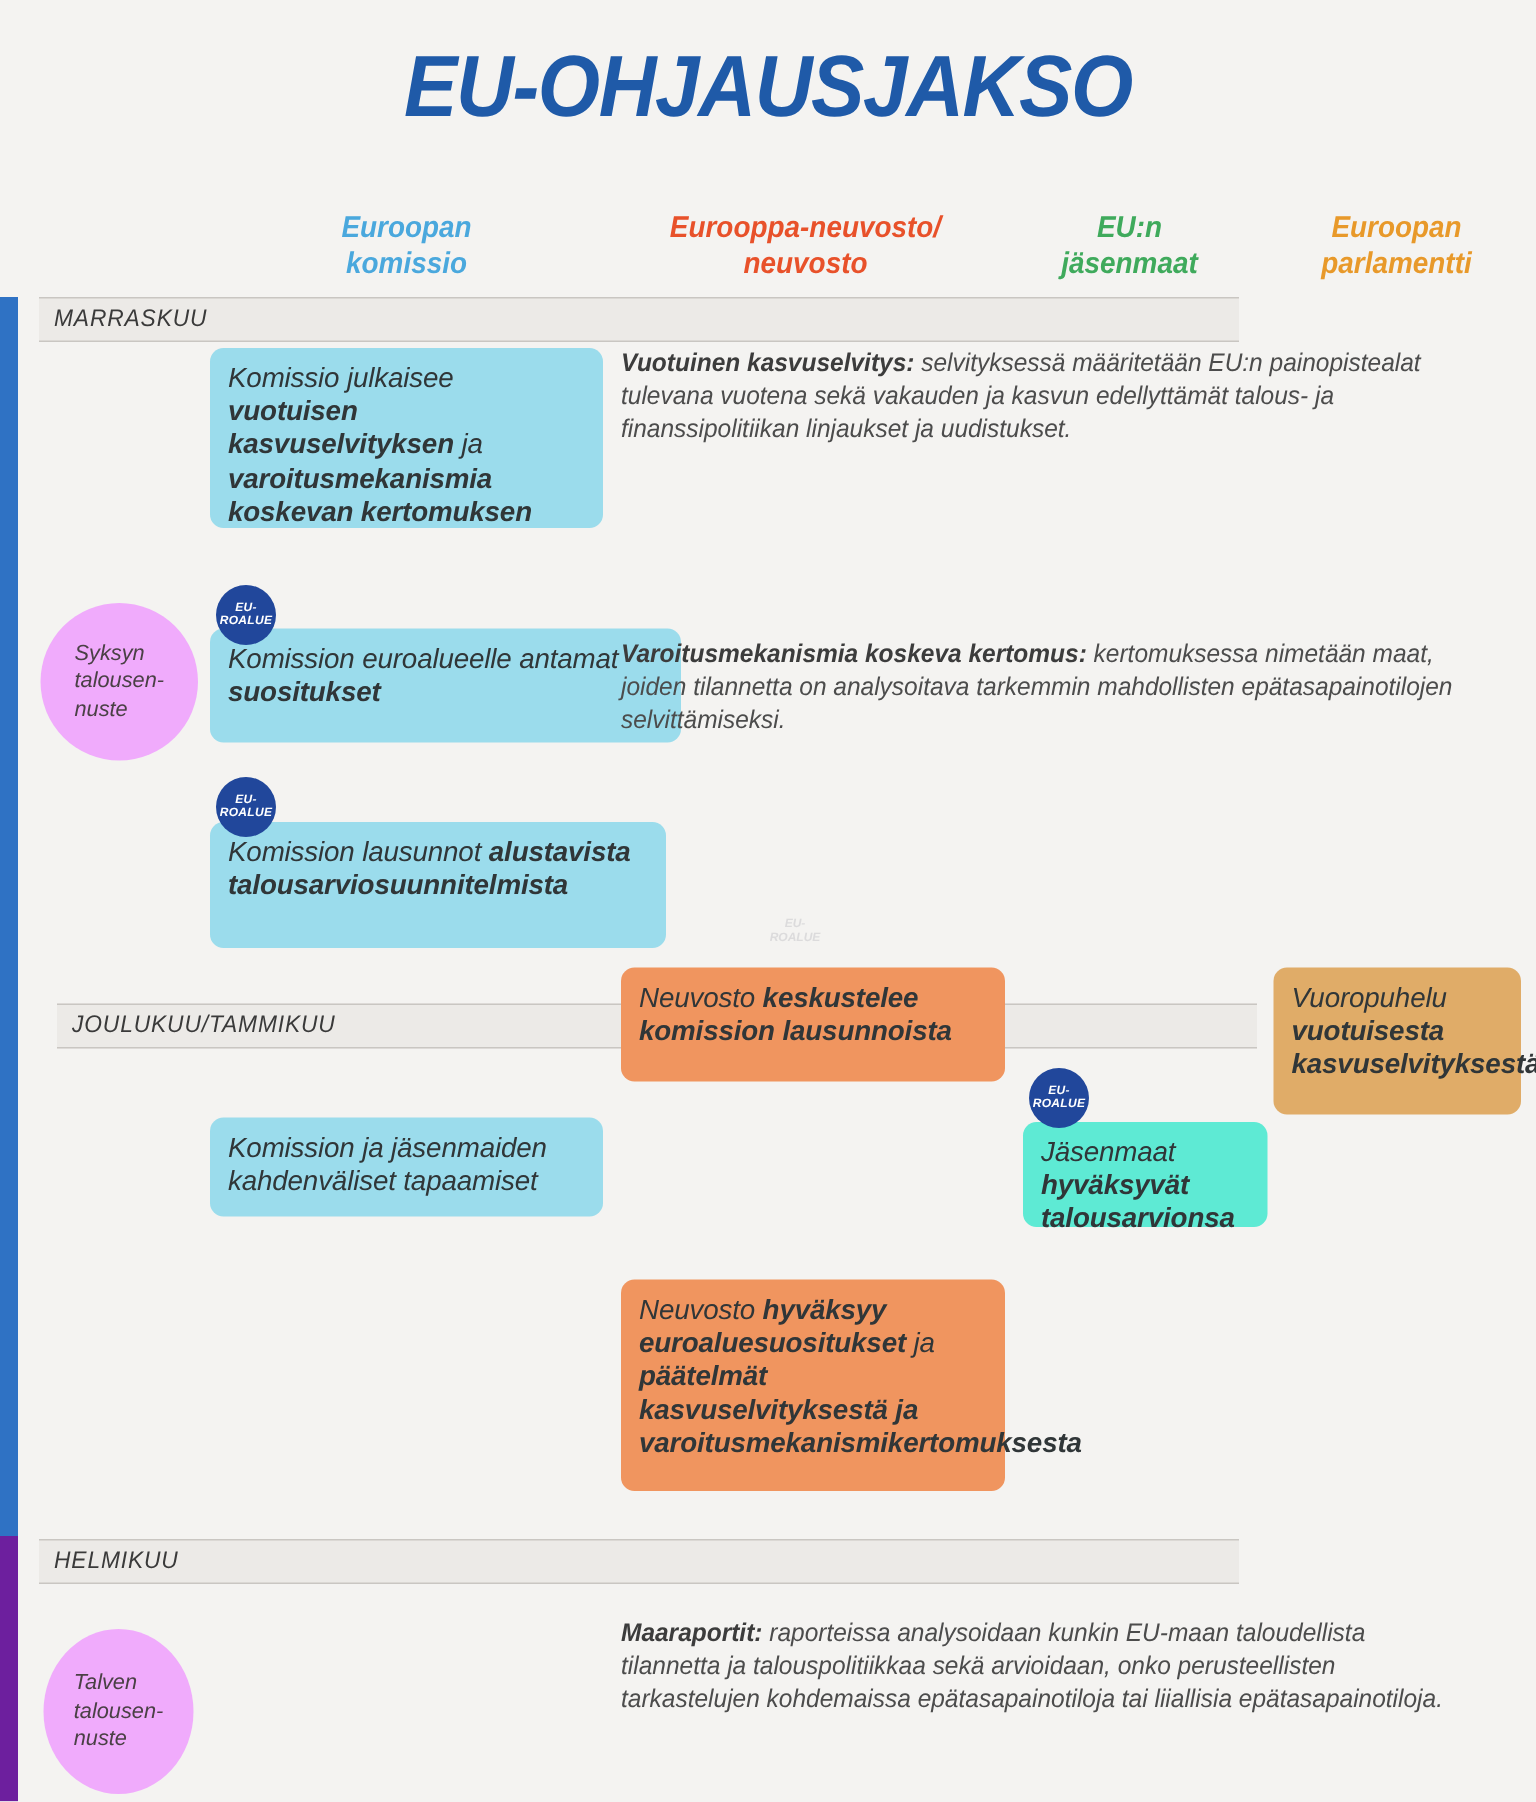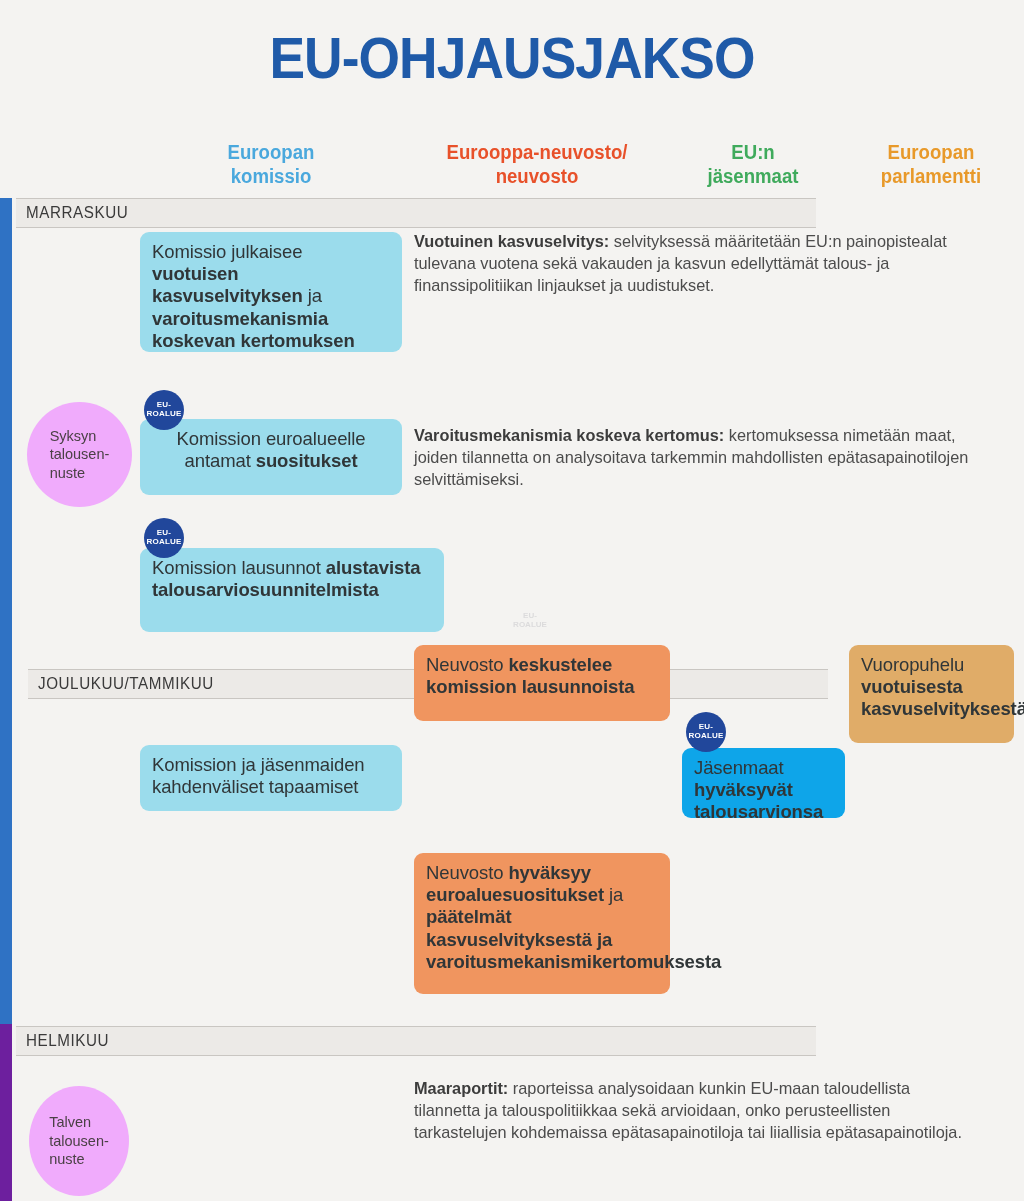--- a/index.html
+++ b/index.html
@@ -11,20 +11,21 @@
   body {
     font-family: "Liberation Sans", sans-serif;
     -webkit-font-smoothing: antialiased;
   }
   #page {
     position: relative;
     width: 1024px;
     height: 1201px;
     overflow: hidden;
     background: #f4f3f1;
+    font-style: italic;
   }
 
   
   .title {
     position: absolute;
     left: 0;
     top: 24px;
     width: 1024px;
     text-align: center;
     font-size: 58px;
@@ -56,21 +57,21 @@
     position: absolute;
     left: 0;
     width: 12px;
   }
   #spine-blue   { top: 198px;  height: 826px; background: #2f72c4; }
   #spine-purple { top: 1024px; height: 177px; background: #6d1f9e; }
 
   
   .month-band {
     position: absolute;
-    left: 16px;
+    left: 26px;
     width: 800px;
     background: #eceae7;
     border-top: 1px solid #c9c6c2;
     border-bottom: 1px solid #c9c6c2;
   }
   .month-band .label {
     position: absolute;
     left: 10px;
     top: 50%;
     transform: translateY(-50%) scaleX(0.95);
@@ -91,21 +92,21 @@
     box-sizing: border-box;
     padding: 9px 12px 20px 12px;
     font-size: 18.5px;
     line-height: 1.2;
     color: #303638;
     letter-spacing: -0.1px;
   }
   .box b { font-weight: bold; }
   .box.cyan   { background: #9bdcec; }
   .box.orange { background: #f0955f; }
-  .box.green  { background: #0ea5e9; }
+  .box.green  { background: #5eead4; }
   .box.yellow { background: #e0ac68; }
 
   
   .badge {
     position: absolute;
     width: 40px;
     height: 40px;
     border-radius: 50%;
     background: #21479b;
     color: #ffffff;
@@ -216,21 +217,21 @@
     <div>EU-</div>
     <div>ROALUE</div>
   </div>
 
   <div class="box cyan" id="box-b1" style="left:140px; top:232px; width:262px; height:120px;"><span>Komissio julkaisee </span><b>vuotuisen kasvuselvityksen</b><span> ja </span><b>varoitusmekanismia koskevan kertomuksen</b></div>
 
   <div class="badge" style="left:144px; top:390px;">
     <span>EU-</span>
     <span>ROALUE</span>
   </div>
-  <div class="box cyan" id="box-b2" style="left:140px; top:419px; width:262px; height:76px;text-align:center;"><span>Komission euroalueelle antamat </span><b>suositukset</b></div>
+  <div class="box cyan" id="box-b2" style="left:140px; top:419px; width:314px; height:76px;"><span>Komission euroalueelle antamat </span><b>suositukset</b></div>
 
   <div class="badge" style="left:144px; top:518px;">
     <span>EU-</span>
     <span>ROALUE</span>
   </div>
   <div class="box cyan" id="box-b3" style="left:140px; top:548px; width:304px; height:84px;"><span>Komission lausunnot </span><b>alustavista talousarviosuunnitelmista</b></div>
 
   <div class="box orange" id="box-b4" style="left:414px; top:645px; width:256px; height:76px;"><span>Neuvosto </span><b>keskustelee komission lausunnoista</b></div>
 
   <div class="box yellow" id="box-b5" style="left:849px; top:645px; width:165px; height:98px;"><span>Vuoropuhelu </span><b>vuotuisesta kasvuselvityksestä</b></div>

